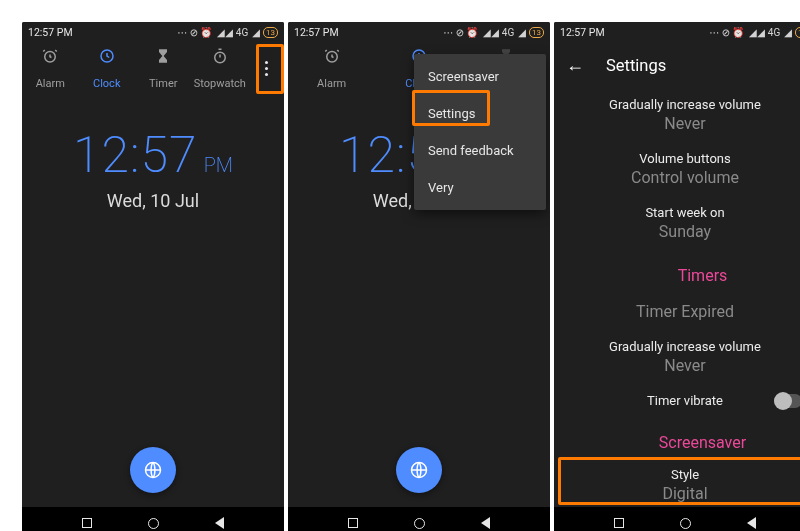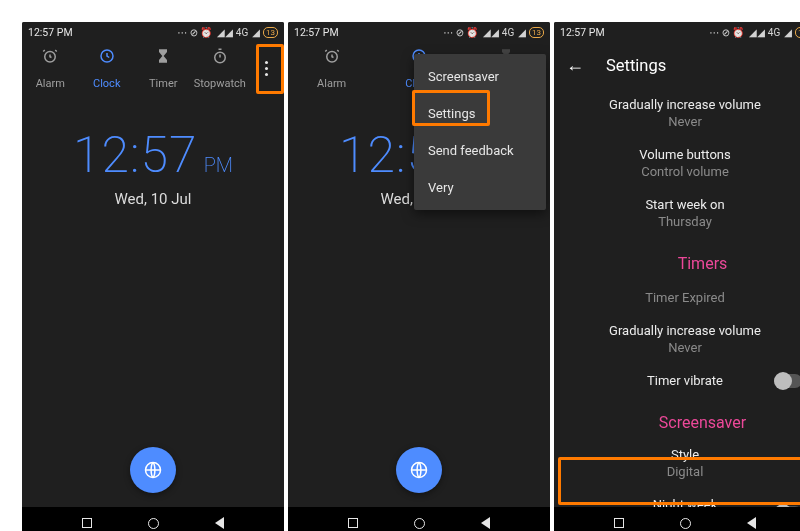--- a/index.html
+++ b/index.html
@@ -70,21 +70,21 @@
   }
   .time {
     font-size: 50px;
     font-weight: 200;
     color: #4e8cff;
     letter-spacing: 1px;
   }
   .time .ampm { font-size: 20px; margin-left: 6px; letter-spacing: 0; }
   .date {
     margin-top: 6px;
-    font-size: 15px;
+    font-size: 18px;
     color: #dcdcdc;
   }
   .fab {
     position: absolute;
     bottom: 46px;
     left: 50%; transform: translateX(-50%);
     width: 46px; height: 46px;
     background: #4e8cff;
     border-radius: 50%;
     display: flex; align-items: center; justify-content: center;
@@ -129,21 +129,21 @@
   .settings-header .back { font-size: 18px; padding: 0 4px; }
   .settings-header .hmore { margin-left: auto; }
   .slist {
     position: absolute;
     top: 66px; left:0; right:0; bottom:32px;
     padding: 0 0 0 0;
     text-align: center;
   }
   .sitem { padding: 9px 16px; position: relative; }
   .sitem .pt { color:#ececec; font-size:13px; }
-  .sitem .st { color:#8a8a8a; font-size:13px; margin-top:2px; }
+  .sitem .st { color:#8a8a8a; font-size:16px; margin-top:2px; }
   .shdr { color:#ec4899; font-size:16px; padding: 16px 16px 6px; margin-left: 35px; }
   .toggle {
     position:absolute; right:14px; top:50%; transform:translateY(-50%);
     width:28px; height:14px; background:#555; border-radius:8px;
   }
   .toggle::after {
     content:""; position:absolute; left:0; top:-2px;
     width:18px; height:18px; background:#bdbdbd; border-radius:50%;
   }
   svg { display:block; }
@@ -334,21 +334,21 @@
     <div class="sitem">
       <div class="pt">Gradually increase volume</div>
       <div class="st">Never</div>
     </div>
     <div class="sitem">
       <div class="pt">Volume buttons</div>
       <div class="st">Control volume</div>
     </div>
     <div class="sitem">
       <div class="pt">Start week on</div>
-      <div class="st">Thursday</div>
+      <div class="st">Sunday</div>
     </div>
 
     <div class="shdr">Timers</div>
 
     <div class="sitem">
       <div class="st">Timer Expired</div>
     </div>
     <div class="sitem">
       <div class="pt">Gradually increase volume</div>
       <div class="st">Never</div>

